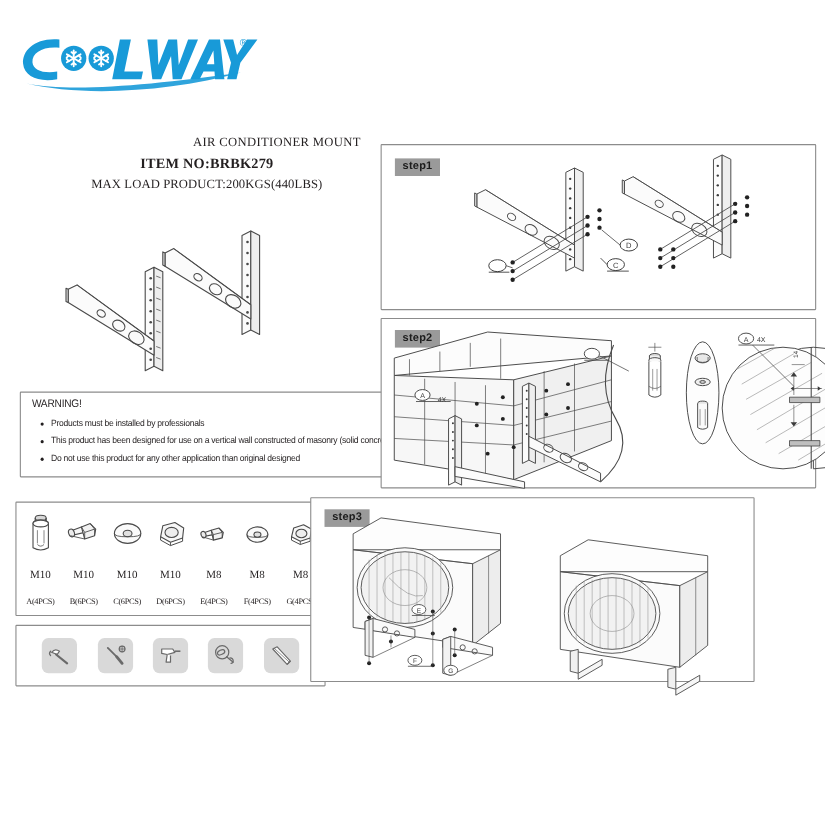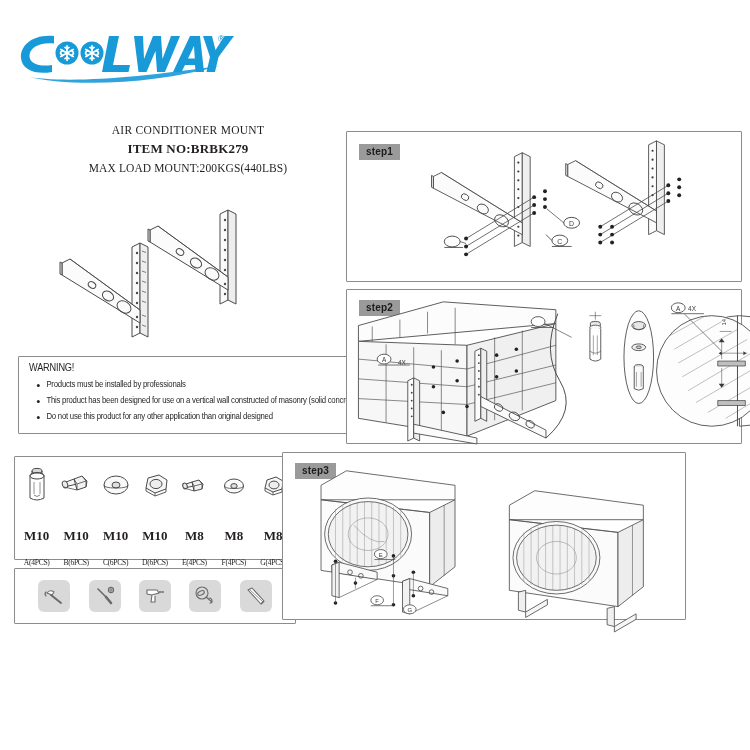--- a/index.html
+++ b/index.html
@@ -6,21 +6,21 @@
   body{width:750px;height:750px;background:#ffffff;font-family:"Liberation Sans",sans-serif;overflow:hidden;}
   .page{position:relative;width:750px;height:750px;}
 
   
   .logo{position:absolute;left:14px;top:26px;width:215px;height:56px;}
   .logo svg{display:block;}
 
   
   .prod-info{position:absolute;left:48px;top:124px;width:280px;text-align:center;
              font-family:"Liberation Serif",serif;color:#231f20;}
-  .prod-info .l1{font-size:11.5px;letter-spacing:.3px;margin-bottom:5px;}
+  .prod-info .l1{font-size:11.5px;letter-spacing:.3px;margin-bottom:5px;text-align:right;}
   .prod-info .l2{font-size:13px;font-weight:bold;letter-spacing:.2px;margin-bottom:5px;}
   .prod-info .l3{font-size:11.5px;letter-spacing:.1px;margin-bottom:2px;}
   .prod-info .l4{font-size:11.5px;letter-spacing:.1px;}
 
   
   .prod-illus{position:absolute;left:60px;top:205px;width:250px;height:145px;}
 
   
   .panel{position:absolute;border:1.3px solid #8c8c8c;border-radius:1px;background:#fff;box-sizing:border-box;}
   .warn-box{left:18px;top:356px;width:332px;height:78px;}
@@ -37,21 +37,21 @@
   .warn-list li{position:relative;padding-left:12px;font-size:8.2px;color:#231f20;line-height:16px;
                 letter-spacing:-.25px;transform:scaleX(.95);transform-origin:left center;white-space:nowrap;}
   .warn-list li:before{content:"";position:absolute;left:2px;top:6.5px;width:3.2px;height:3.2px;
                        border-radius:50%;background:#231f20;}
 
   
   .parts-row{position:absolute;left:0;top:0;width:100%;height:100%;display:flex;
              align-items:flex-start;justify-content:space-around;padding:8px 2px 0 2px;box-sizing:border-box;}
   .part{width:38px;text-align:center;}
   .part .art{height:42px;display:flex;align-items:center;justify-content:center;}
-  .part .sz{font-family:"Liberation Serif",serif;font-size:13px;color:#231f20;margin-top:21px;font-weight:bold;}
+  .part .sz{font-family:"Liberation Serif",serif;font-size:10px;color:#231f20;margin-top:10px;}
   .part .pc{font-family:"Liberation Serif",serif;font-size:7.6px;color:#231f20;margin-top:14px;letter-spacing:-.3px;}
 
   
   .tools-row{position:absolute;left:0;top:0;width:100%;height:100%;display:flex;
              align-items:center;justify-content:space-around;padding:0 14px;box-sizing:border-box;}
   .tool{width:32px;height:32px;border-radius:6px;background:#d9d9d9;display:flex;
         align-items:center;justify-content:center;}
 
   
   .step-lbl{position:absolute;background:#9a9a9a;color:#1c1c1c;font-size:10px;
@@ -108,21 +108,21 @@
       </g>
 
       <path d="M10 50 C50 58 120 52 205 40 C140 58 60 62 10 50 Z" fill="#189ad8" opacity=".9"></path>
       <text x="204" y="16" font-size="9" fill="#189ad8" font-family="Liberation Sans, sans-serif">®</text>
     </svg>
   </div>
 
   <div class="prod-info">
     <div class="l1">AIR CONDITIONER MOUNT</div>
     <div class="l2">ITEM NO:BRBK279</div>
-    <div class="l3">MAX LOAD MOUNT:200KGS(440LBS)</div>
+    <div class="l3">MAX LOAD PRODUCT:200KGS(440LBS)</div>
   </div>
 
   <div class="prod-illus">
     <svg class="art-svg" viewBox="0 0 250 145">
       <g fill="none" stroke="#4a4a4a" stroke-width="1" stroke-linejoin="round">
 
         <g>
           <path d="M72 42 L80 38 L80 128 L72 132 Z" fill="#fbfbfb"></path>
           <path d="M80 38 L88 42 L88 132 L80 128 Z" fill="#eeeeee"></path>
           <path d="M2 58 L10 54 L80 105 L80 118 L2 70 Z" fill="#fbfbfb"></path>

